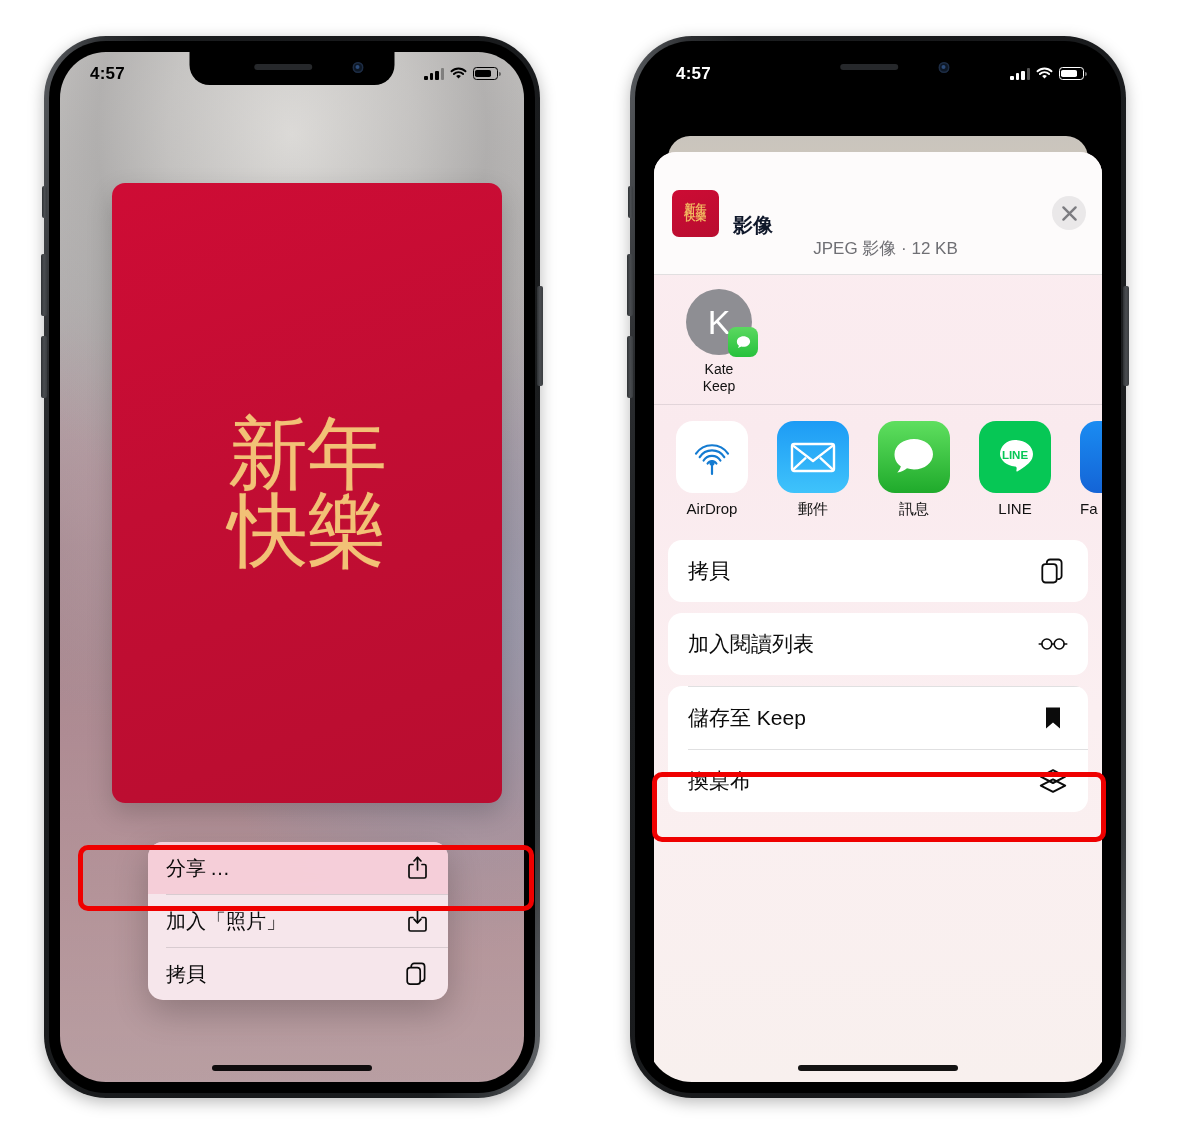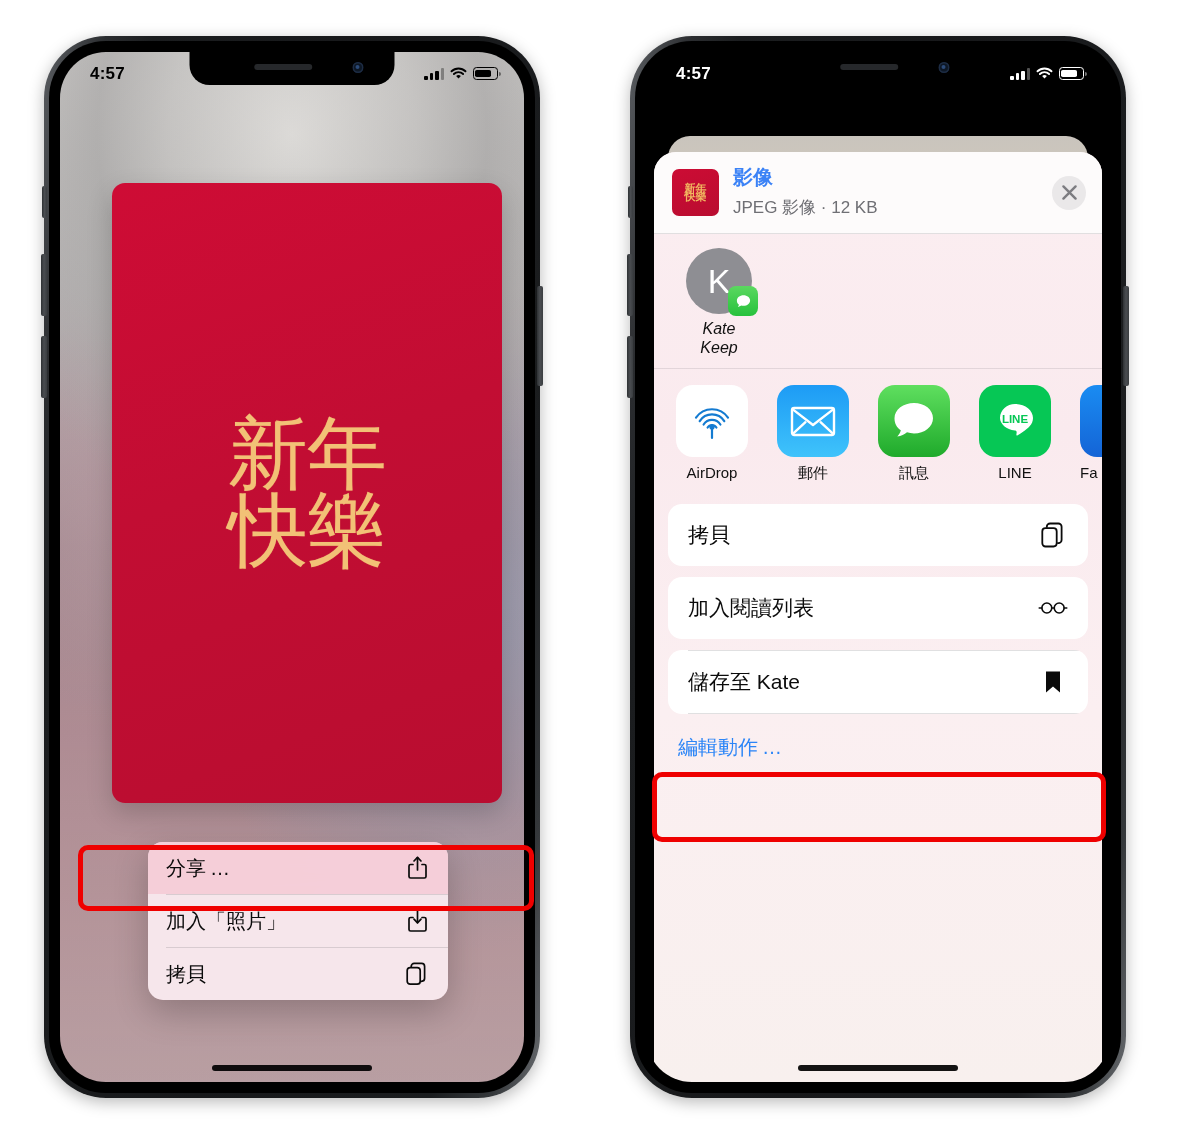--- a/index.html
+++ b/index.html
@@ -173,22 +173,22 @@
   }
   .thumb {
     width: 47px; height: 47px; border-radius: 7px; flex: none;
     background: linear-gradient(160deg,#cc0c34,#b90d30);
     display:flex; align-items:center; justify-content:center;
   }
   .thumb b { color:#f0b55f; font-size:11px; line-height:8px; font-weight:600;
              font-family:"DejaVu Sans", sans-serif; text-align:center; }
   .thumb b span { display:block; }
   .sheet-meta { flex: 1; min-width: 0; }
-  .sheet-title { font-size: 20px; font-weight: bold; color:#3b82f6; line-height:1.15; }
-  .sheet-sub { font-size: 17px; color:#6f6f74; margin-top: 7px; }
+  .sheet-title { font-size: 20px; font-weight: bold; color:#0f172a; line-height:1.15;margin-top:48px; }
+  .sheet-sub { font-size: 17px; color:#6f6f74; margin-top: 0; text-align: center; }
   .close-btn {
     width: 34px; height: 34px; border-radius: 50%; flex:none;
     background: rgba(118,118,128,.14);
     display:flex; align-items:center; justify-content:center;
     color:#7c7c80;
   }
 
   .contacts-row { padding: 14px 0 10px 22px; border-bottom: 1px solid rgba(60,60,67,.12); }
   .contact { width: 86px; text-align:center; }
   .avatar-wrap { position: relative; width: 66px; height: 66px; margin: 0 auto; }
@@ -197,21 +197,21 @@
     background: #8e8e93; color: #fff;
     display:flex; align-items:center; justify-content:center;
     font-size: 34px; font-weight: 400;
   }
   .badge {
     position: absolute; right: -6px; bottom: -2px;
     width: 30px; height: 30px; border-radius: 8px;
     background: linear-gradient(180deg,#5bd860,#27c13c);
     display:flex; align-items:center; justify-content:center;
   }
-  .contact-name { font-size: 16px; color:#111; margin-top: 6px; line-height: 1.18; font-style: italic; }
+  .contact-name { font-size: 14px; color:#111; margin-top: 6px; line-height: 1.18; }
 
   .apps-row { display:flex; gap: 29px; padding: 16px 0 10px 22px; overflow: hidden; }
   .app { width: 72px; flex: none; text-align: center; }
   .app-icon { width: 72px; height: 72px; border-radius: 17px; overflow:hidden;
               display:flex; align-items:center; justify-content:center; }
   .app-name { font-size: 15px; color:#111; margin-top: 7px; white-space: nowrap; }
   .ic-airdrop { background:#fff; }
   .ic-msg { background: linear-gradient(180deg,#5fdf5f,#1faa2b); }
   .ic-mail { background: linear-gradient(180deg,#1d9bf5,#3fc3fb); }
   .ic-line { background:#06c755; }
@@ -480,32 +480,40 @@
                   <circle cx="24" cy="9" r="5.6" stroke="currentColor" stroke-width="1.8" fill="none"></circle>
                   <path d="M15.6 9h2.8M4.4 9H1.4M32.6 9h-3" stroke="currentColor" stroke-width="1.8" stroke-linecap="round"></path>
                 </svg>
               </span>
             </div>
           </div>
 
           <div class="action-group">
             <div class="action-div"></div>
             <div class="action-row">
-              <span>儲存至 Kate</span>
+              <span>儲存至 Keep</span>
               <span class="act-ico">
                 <svg width="18" height="24" viewBox="0 0 18 24">
                   <path d="M2 1.6h14v20.8L9 16.4 2 22.4z" fill="currentColor"></path>
                 </svg>
               </span>
             </div>
             <div class="action-div"></div>
-          </div>
-
-
-          <div class="edit-actions">編輯動作 …</div>
+            <div class="action-row">
+              <span>換桌布</span>
+              <span class="act-ico">
+                <svg width="30" height="28" viewBox="0 0 30 28">
+                  <path d="M15 3.2 27.2 9.6 15 16 2.8 9.6z" stroke="currentColor" stroke-width="2" fill="none" stroke-linejoin="round"></path>
+                  <path d="M15 12.4 27.2 18.6 15 24.8 2.8 18.6z" stroke="currentColor" stroke-width="2" fill="none" stroke-linejoin="round"></path>
+                </svg>
+              </span>
+            </div>
+          </div>
+
+
         </div>
 
         <div class="home-ind"></div>
       </div>
     </div>
   </div>
 
   <div class="redbox redbox-right"></div>
 
 </div>

